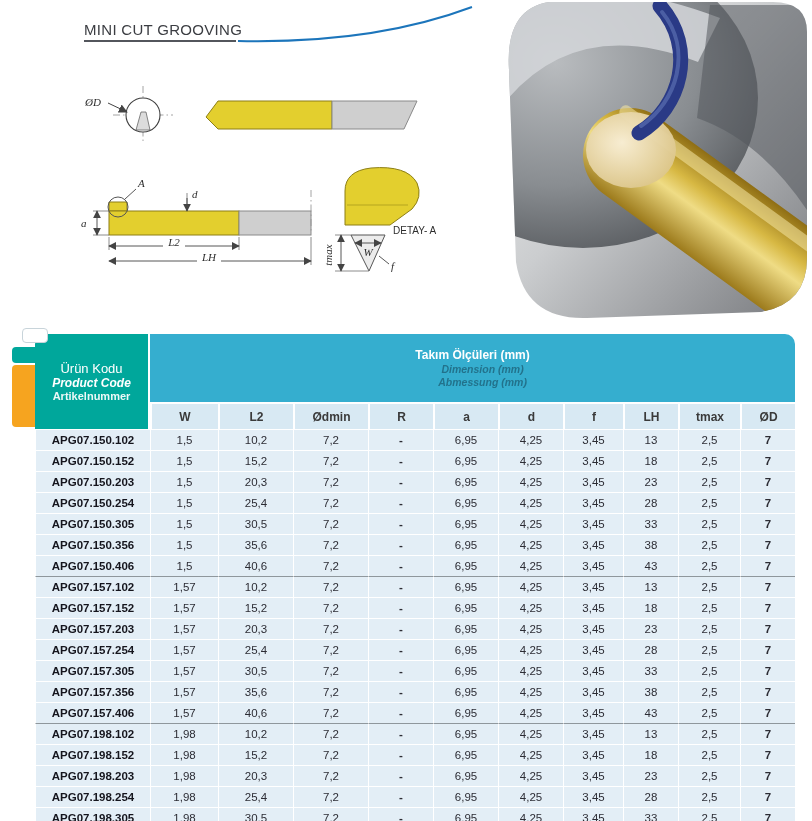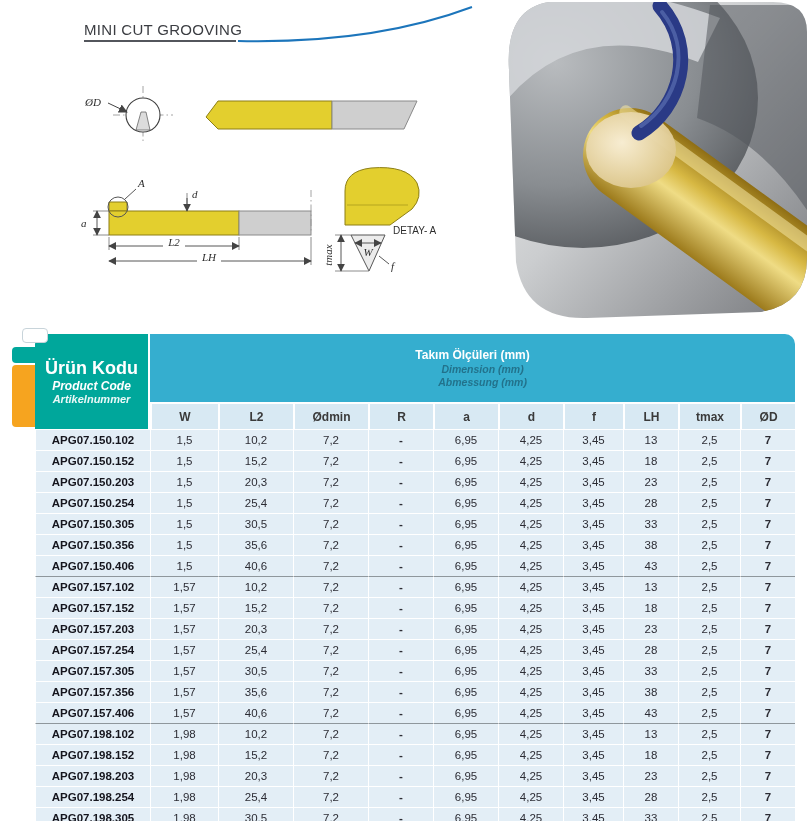--- a/index.html
+++ b/index.html
@@ -35,23 +35,23 @@
               border-radius:4px 0 0 4px; }
   .tab-orange { left:12px; top:365px; width:24px; height:62px; background:var(--orange_tab,#F6A41F);
                 border-radius:4px 0 0 4px; }
 
   
   .table-wrap { position:absolute; left:35px; top:334px; width:760px; z-index:2; }
   table { border-collapse:separate; border-spacing:0; table-layout:fixed; width:760px; }
   th,td { padding:0; }
   .code-head { background:var(--teal,#00A79B); color:#fff; border-radius:10px 0 0 0;
                vertical-align:middle; text-align:center; border-right:2px solid #fff; }
-  .ch1 { font-size:18px; font-weight:700; }
+  .ch1 { font-size:13px; font-weight:400; }
   .ch2 { font-size:12px; font-weight:700; font-style:italic; }
-  .ch3 { font-size:11px; font-style:italic; opacity:.92; }
+  .ch3 { font-size:11px; opacity:.92; }
   .dim-head { background:var(--cyan,#35AECF); border-radius:0 10px 0 0; text-align:center;
               vertical-align:middle; height:68px; }
   .dh1 { color:#fff; font-weight:700; font-size:12px; line-height:15px; }
   .dh2 { color:rgba(23,77,99,.62); font-style:italic; font-size:10.5px; font-weight:600; line-height:13px;margin-left:20px; }
   tr.col-heads th { background:var(--col_head_bg,#D8E9F3); color:#3a3a3a; font-weight:700;
                     font-size:12px; height:27px; border-left:2px solid #fff; border-top:2px solid #fff; }
   tbody td { background:var(--body_row,#E3EEF6); height:21px; text-align:center; font-size:11.5px;
              color:#2c2c34; border-left:1px solid #fff; border-top:1px solid #fff; }
   tbody td.code { font-weight:700; color:#15151d; font-size:11.5px; }
   tbody td.bold { font-weight:700; }

